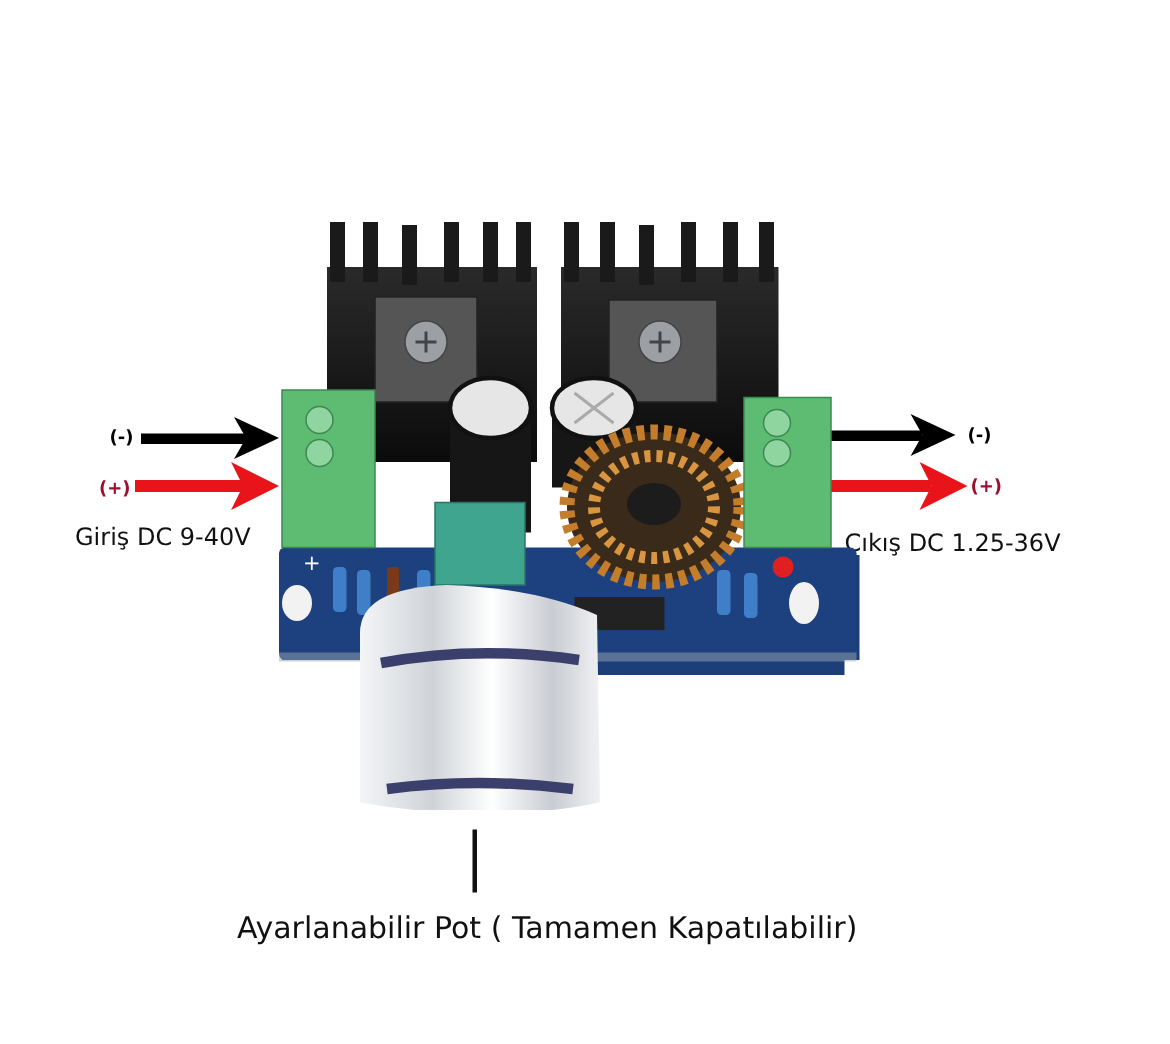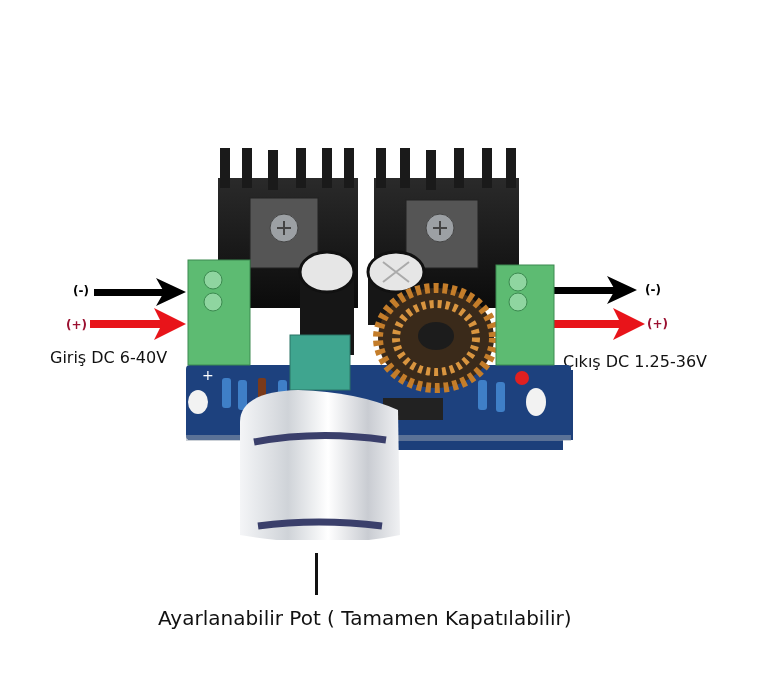--- a/index.html
+++ b/index.html
@@ -15,21 +15,21 @@
 <span class="abs label polarity" style="left:73px;top:284px;color:#000;">(-)</span>
 <svg class="abs" style="left:94px;top:276px;" width="96" height="32" viewBox="0 0 96 32">
   <rect x="0" y="13" width="70" height="7" fill="#000"></rect>
   <path d="M62 2 L92 16 L62 30 L70 16 Z" fill="#000"></path>
 </svg>
 <span class="abs label polarity" style="left:66px;top:318px;color:#9b1030;">(+)</span>
 <svg class="abs" style="left:90px;top:306px;" width="100" height="36" viewBox="0 0 100 36">
   <rect x="0" y="14" width="72" height="8" fill="#e8141a"></rect>
   <path d="M64 2 L96 18 L64 34 L72 18 Z" fill="#e8141a"></path>
 </svg>
-<span class="abs label" style="left:50px;top:348px;font-size:16px;">Giriş DC 6-40V</span>
+<span class="abs label" style="left:50px;top:348px;font-size:16px;">Giriş DC 9-40V</span>
 
 <svg class="abs" style="left:545px;top:274px;" width="96" height="32" viewBox="0 0 96 32">
   <rect x="0" y="13" width="70" height="7" fill="#000"></rect>
   <path d="M62 2 L92 16 L62 30 L70 16 Z" fill="#000"></path>
 </svg>
 <span class="abs label polarity" style="left:645px;top:283px;color:#000;">(-)</span>
 <svg class="abs" style="left:549px;top:306px;" width="100" height="36" viewBox="0 0 100 36">
   <rect x="0" y="14" width="72" height="8" fill="#e8141a"></rect>
   <path d="M64 2 L96 18 L64 34 L72 18 Z" fill="#e8141a"></path>
 </svg>

